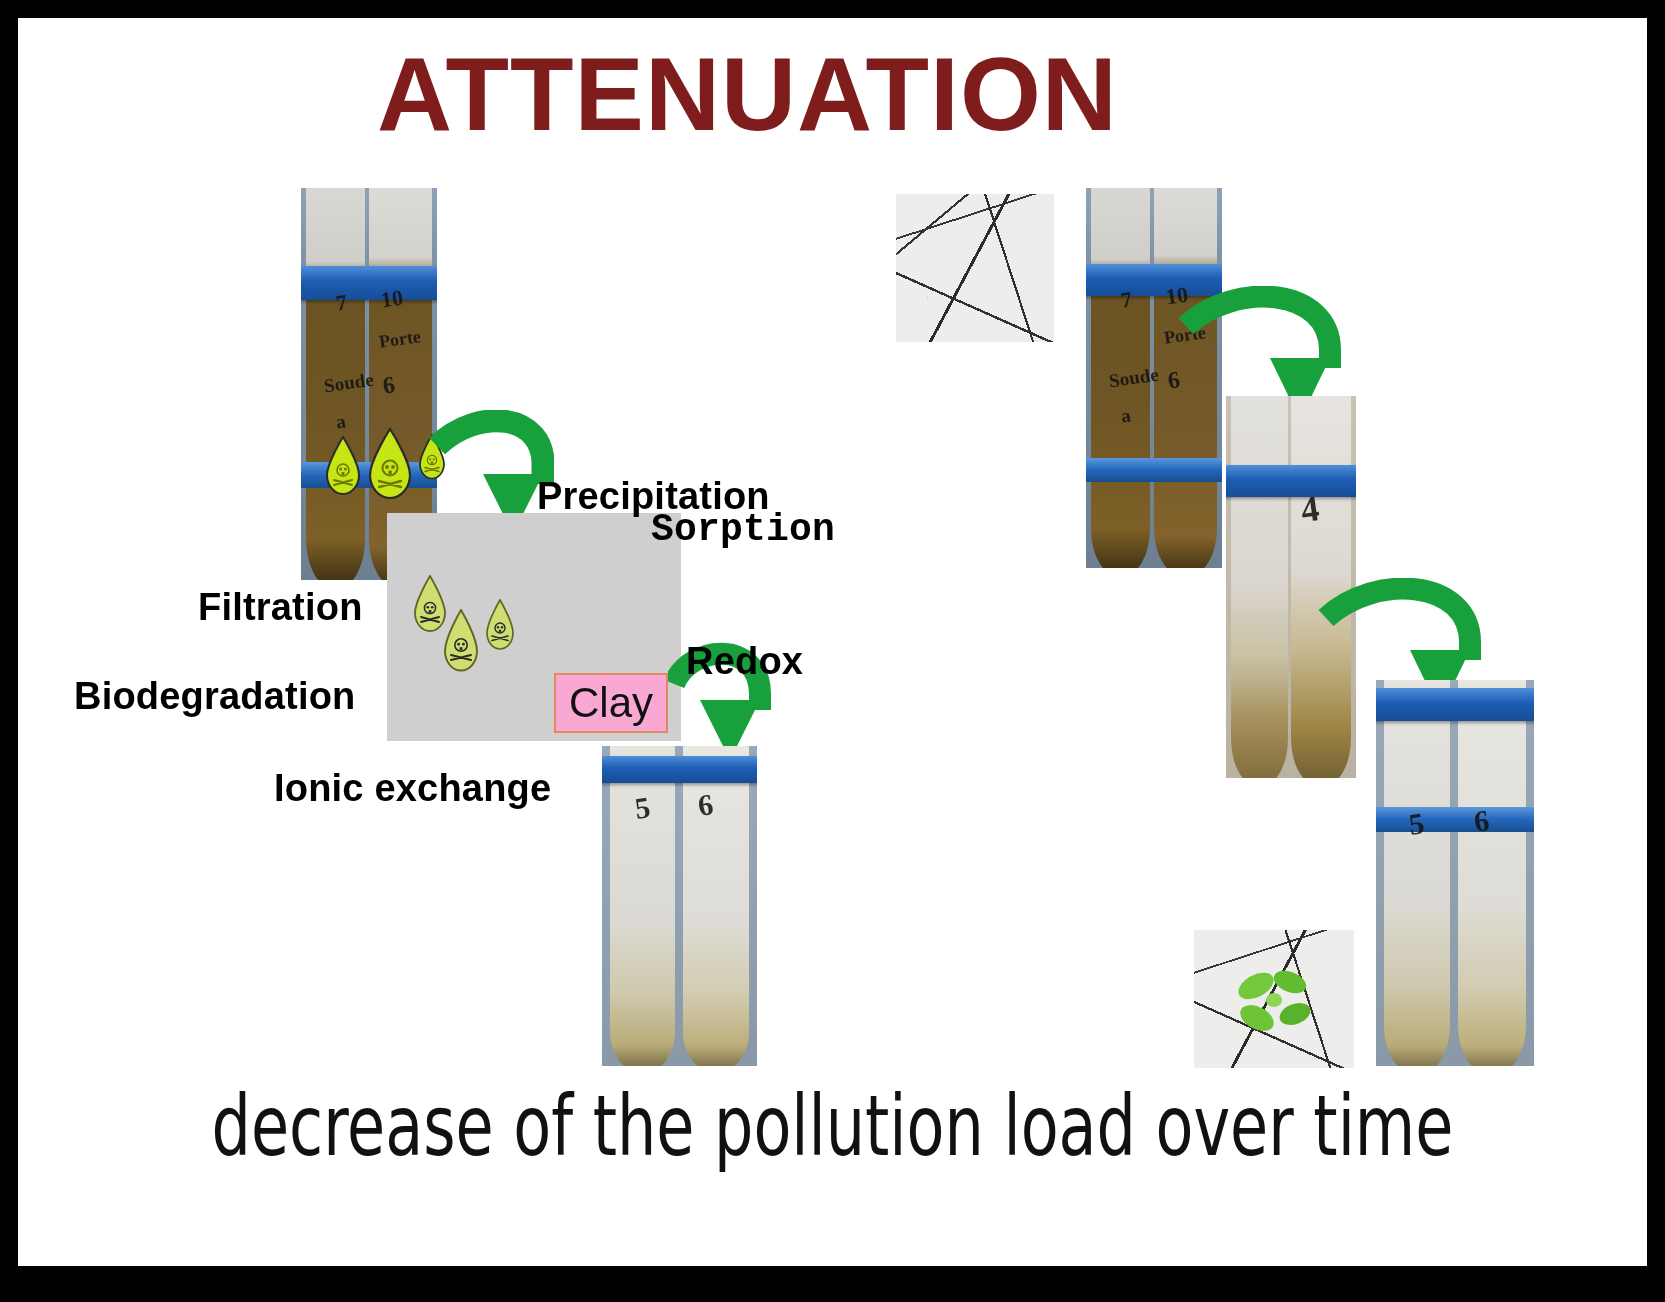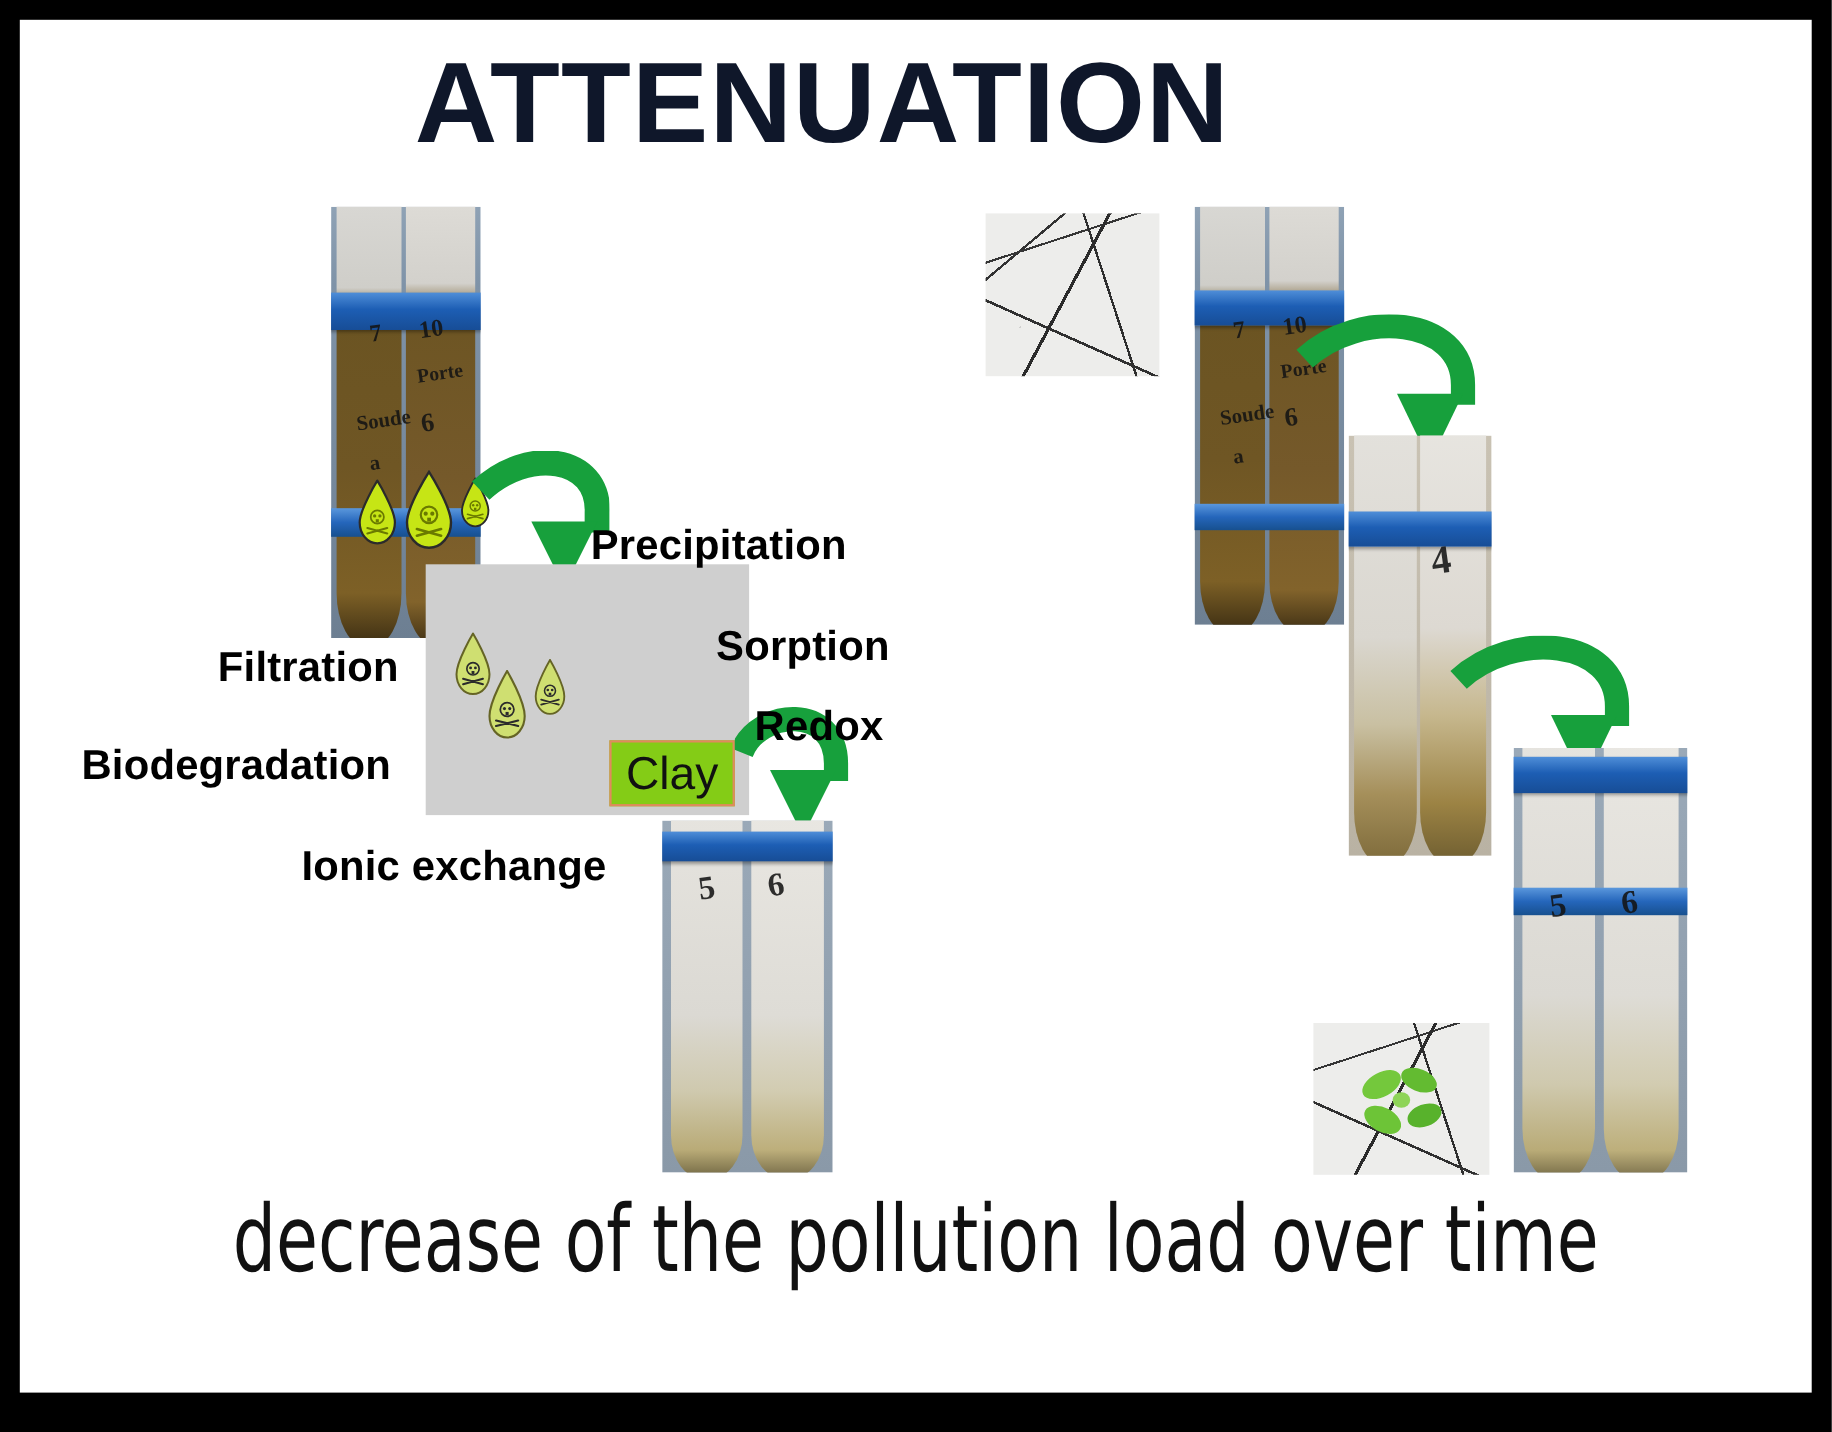--- a/index.html
+++ b/index.html
@@ -10,21 +10,21 @@
   #slide{
     position:absolute;left:18px;top:18px;width:1629px;height:1248px;
     background:#ffffff;overflow:hidden;
   }
   .abs{position:absolute;}
 
   
   #title{
     left:0;top:22px;width:1459px;text-align:center;
     font-size:104px;font-weight:bold;letter-spacing:1px;
-    color:#0f172a;line-height:1.05;
+    color:#7f1d1d;line-height:1.05;
     font-family:"Liberation Sans", sans-serif;
   }
 
   
   #caption{
     left:0;top:1062px;width:1629px;text-align:center;
     font-size:84px;color:#111;line-height:1.1;
     font-family:"DejaVu Sans Condensed","Liberation Sans", sans-serif;
     font-stretch:condensed;
     transform:scaleX(.82);transform-origin:50% 50%;
@@ -59,21 +59,21 @@
     background:linear-gradient(to bottom,#5a97dc,#2566bb 50%,#17508f);
   }
   .hand{
     position:absolute;color:#141414;font-weight:bold;
     font-family:"Liberation Serif", serif;
     transform:rotate(-8deg);opacity:.88;
   }
 
   
   #clay-box{
-    background:#84cc16;border:2px solid #e08a5e;
+    background:#f9a8d4;border:2px solid #e08a5e;
     display:flex;align-items:center;justify-content:center;
     font-size:42px;color:#111;font-family:"Liberation Sans", sans-serif;
   }
 
   
   .drop svg{display:block;}
 </style>
 </head>
 <body>
 
@@ -197,21 +197,21 @@
     <div class="tube" style="left:5%;width:42%;
       background:linear-gradient(to bottom,#e6e4df 0%,#dbd9d3 55%,#cfc9ae 76%,#b9ab77 92%,#6d6340 100%);"></div>
     <div class="tube" style="left:52%;width:43%;
       background:linear-gradient(to bottom,#e9e7e2 0%,#dedcd6 55%,#d2ccb1 76%,#bdaf7b 92%,#706644 100%);"></div>
     <div class="bar" style="top:3%;"></div>
     <div class="hand" style="left:21%;top:14%;font-size:30px;">5</div>
     <div class="hand" style="left:62%;top:13%;font-size:30px;">6</div>
   </div>
 
   <div class="abs plabel" style="left:519px;top:441px;margin-top:16px;">Precipitation</div>
-  <div class="abs plabel" style="left:633px;top:549px;">Sorption</div>
+  <div class="abs plabel" style="left:633px;top:490px;font-family:Liberation Mono, monospace;">Sorption</div>
   <div class="abs plabel" style="left:668px;top:622px;">Redox</div>
   <div class="abs plabel" style="left:180px;top:568px;">Filtration</div>
   <div class="abs plabel" style="left:256px;top:749px;">Ionic exchange</div>
   <div class="abs plabel" style="left:56px;top:657px;">Biodegradation</div>
 
   <div class="photo abs" style="left:878px;top:176px;width:158px;height:148px;
        background:
          linear-gradient(118deg, transparent 0 47%, #2b2b2b 47% 48.4%, transparent 48.4% 100%),
          linear-gradient(24deg,  transparent 0 31%, #303030 31% 32.2%, transparent 32.2% 100%),
          linear-gradient(72deg,  transparent 0 66%, #2e2e2e 66% 67.1%, transparent 67.1% 100%),

